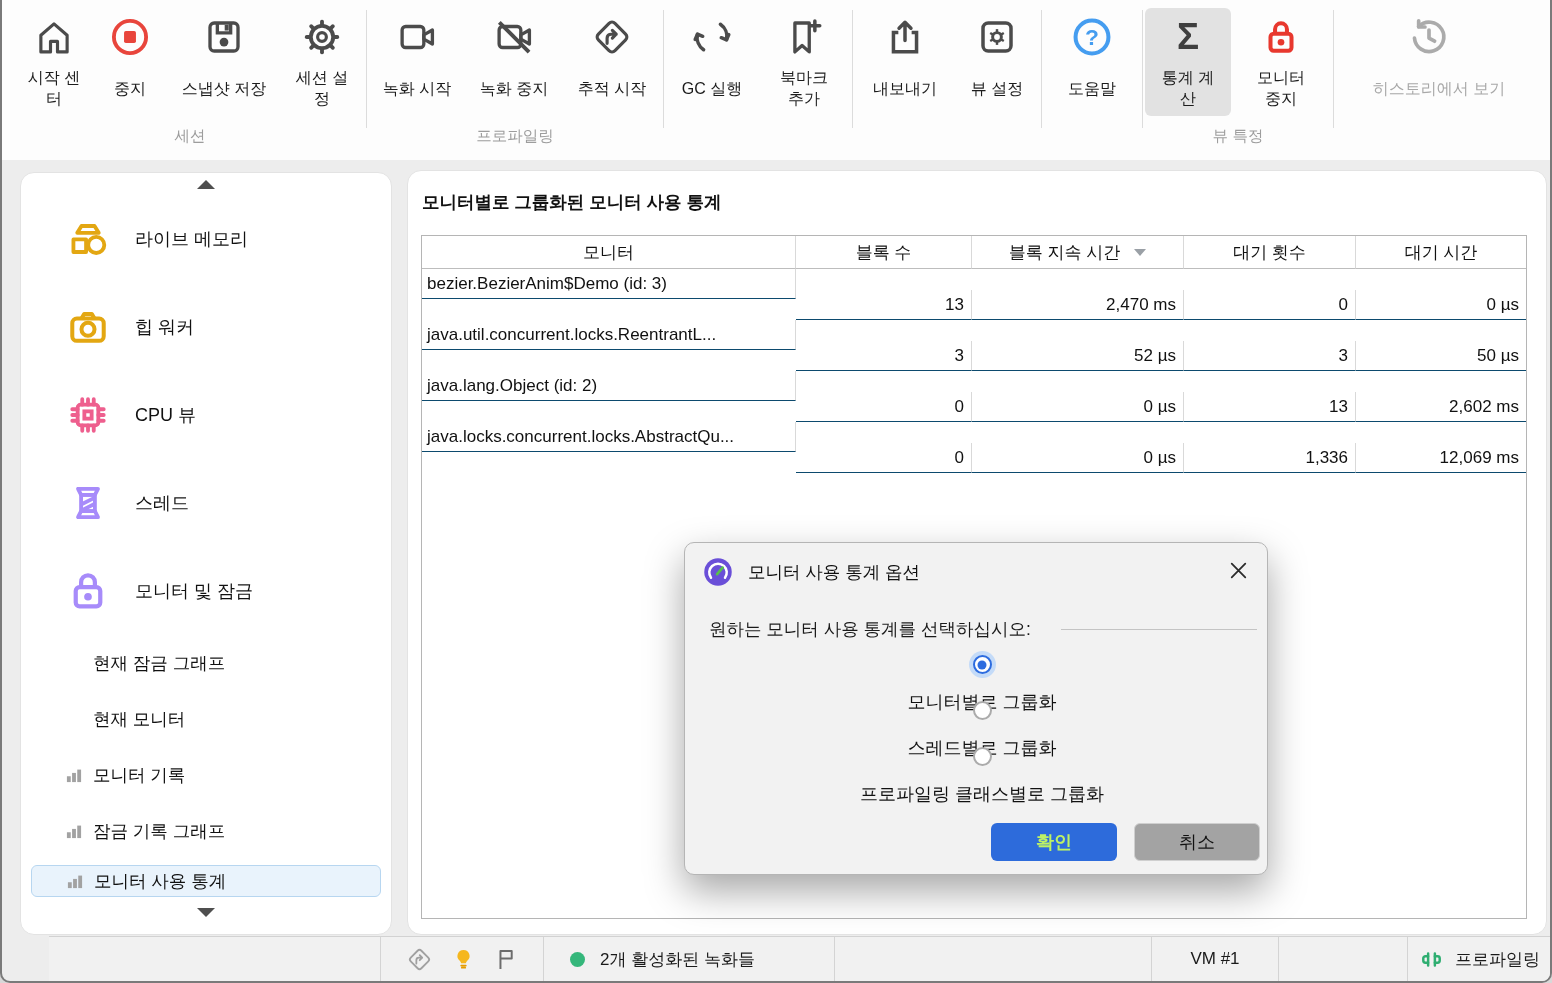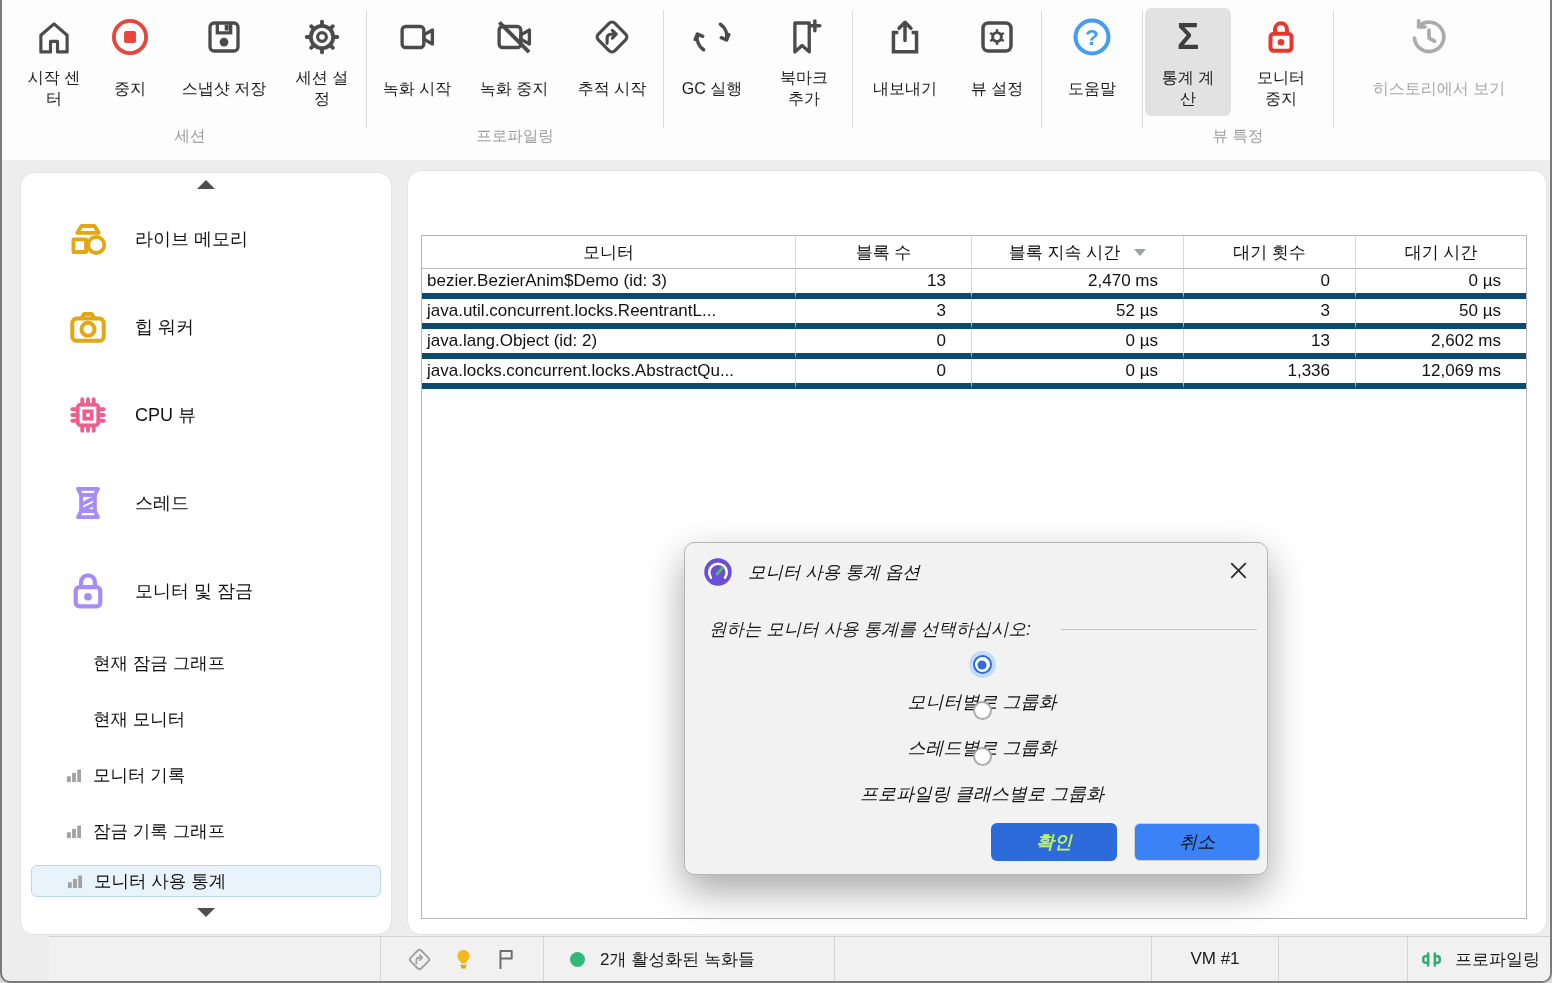--- a/index.html
+++ b/index.html
@@ -45,52 +45,52 @@
   .sb-sub.selected { margin:6px 10px; height:32px; padding-left:33px;
     background:#e9f3fc; border:1px solid #b7d6f0; border-radius:6px; }
 
   
   .main { position:absolute; left:405px; top:170px; width:1140px; height:765px;
     background:#fff; border:1px solid #e3e3e3; border-radius:14px; }
   .main-title { position:absolute; top:19px; left:14px; font-size:17.5px; font-weight:bold; color:#111; }
   .table { position:absolute; left:13px; top:64px; width:1106px; height:684px;
     border:1px solid #b5b5b5; background:#fff; font-size:17px; color:#111; }
   .trow { display:grid; grid-template-columns:374px 176px 212px 172px 170px; }
-  .tcell { display:flex; align-items:center; border-right:1px solid #d9d9d9; border-bottom:6px solid #0c4a6e;
+  .tcell { display:flex; align-items:center; border-right:1px solid #d9d9d9; border-bottom:1px solid #0c4a6e;
     height:30px; overflow:hidden; white-space:nowrap; }
   .tcell:last-child { border-right:none; }
   .thead .tcell { height:33px; justify-content:center; border-bottom:1px solid #bdbdbd; }
   .cell-name { padding-left:5px; justify-content:flex-start; }
-  .cell-num { justify-content:flex-end; padding-right:25px; }
+  .cell-num { justify-content:flex-end; padding-right:7px;margin-top:21px; }
   .sort-arrow { width:0; height:0; border-left:6px solid transparent; border-right:6px solid transparent;
     border-top:7px solid #9aa0a6; margin-left:14px; }
 
   
   .dialog { position:absolute; left:682px; top:542px; width:584px; height:333px;
     background:#f2f2f2; border:1px solid #b5b5b5; border-radius:10px;
-    box-shadow:0 16px 38px rgba(0,0,0,0.35); z-index:5;font-style:italic; }
+    box-shadow:0 16px 38px rgba(0,0,0,0.35); z-index:5; }
   .dlg-header { position:absolute; top:14px; left:18px; display:flex; align-items:center; gap:15px; }
   .dlg-title { font-size:17.5px; color:#111; }
   .dlg-close { position:absolute; top:12px; right:14px; width:30px; height:30px;
     display:flex; align-items:center; justify-content:center; cursor:default; }
   .dlg-prompt { position:absolute; top:71px; left:24px; right:10px; height:30px;
     display:flex; align-items:center; font-size:17.5px; color:#1a1a1a; }
   .dlg-prompt .hline { flex:1; height:1px; background:#c4c4c4; margin-left:30px; }
   .dlg-options { position:absolute; top:112px; left:32px; right:20px; }
   .dlg-option { height:46px; display:flex; align-items:center; gap:16px; font-size:18px; color:#111;flex-direction:column; }
   .radio { width:19px; height:19px; border-radius:50%; background:#fff; border:2px solid #ababab;
     position:relative; flex:none; }
   .radio.checked { border:2px solid #2d6cdf; box-shadow:0 0 0 4px #c4dbf8; }
   .radio.checked::after { content:""; position:absolute; left:50%; top:50%; width:9px; height:9px;
     transform:translate(-50%,-50%); border-radius:50%; background:#2d6cdf; }
   .dlg-buttons { position:absolute; bottom:13px; right:7px; display:flex; gap:17px; }
   .btn { width:126px; height:38px; display:flex; align-items:center; justify-content:center;
     border-radius:6px; font-size:18px; cursor:default; }
   .btn-ok { background:#2d6bdb; color:#bef264; font-weight:bold; }
-  .btn-cancel { background:#3b82f6; border:1px solid #cfcfcf; color:#111; }
+  .btn-cancel { background:#a3a3a3; border:1px solid #cfcfcf; color:#111; }
 
   
   .statusbar { position:absolute; left:0; right:0; bottom:0; height:45px; background:#f1f1f1;
     border-top:1px solid #d2d2d2; display:flex; font-size:17px; color:#1a1a1a;margin-left:47px; }
   .sb-sec { display:flex; align-items:center; height:100%; }
   .sb-sec.bordered { border-left:1px solid #d4d4d4; }
   .sec-pad { width:331px; }
   .sec-icons { width:163px; justify-content:center; gap:18px; }
   .sec-rec { width:291px; padding-left:26px; gap:15px; }
   .sec-gap1 { width:317px; }
@@ -418,20 +418,21 @@
         </span>
       <span>모니터 사용 통계</span>
     </div>
 
     <div class="sb-arrow" style="height:18px">
       <span class="arrow-down"></span>
     </div>
   </aside>
 
   <section class="main">
+    <div class="main-title">모니터별로 그룹화된 모니터 사용 통계</div>
 
     <div class="table">
       <div class="trow thead">
         <div class="tcell">모니터</div>
         <div class="tcell">블록 수</div>
         <div class="tcell">
           <span>블록 지속 시간</span>
           <span class="sort-arrow"></span>
         </div>
         <div class="tcell">대기 횟수</div>

